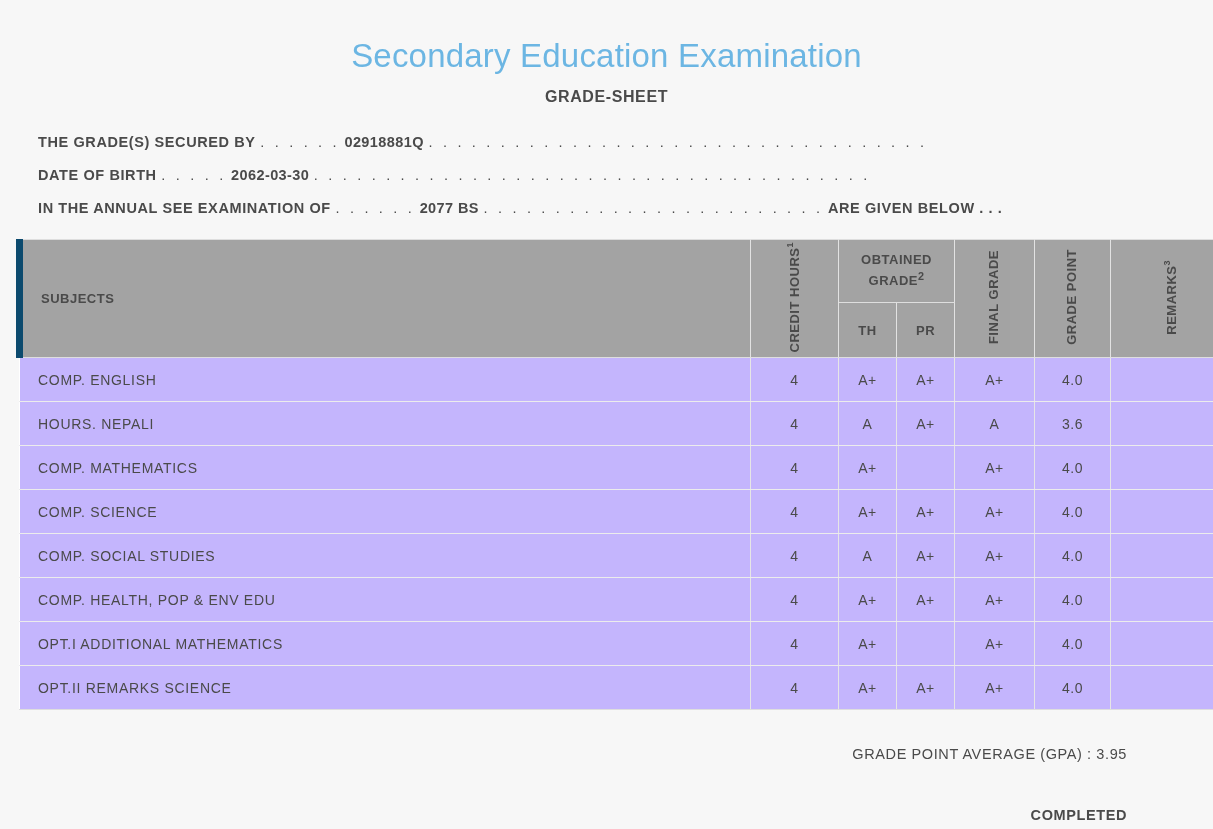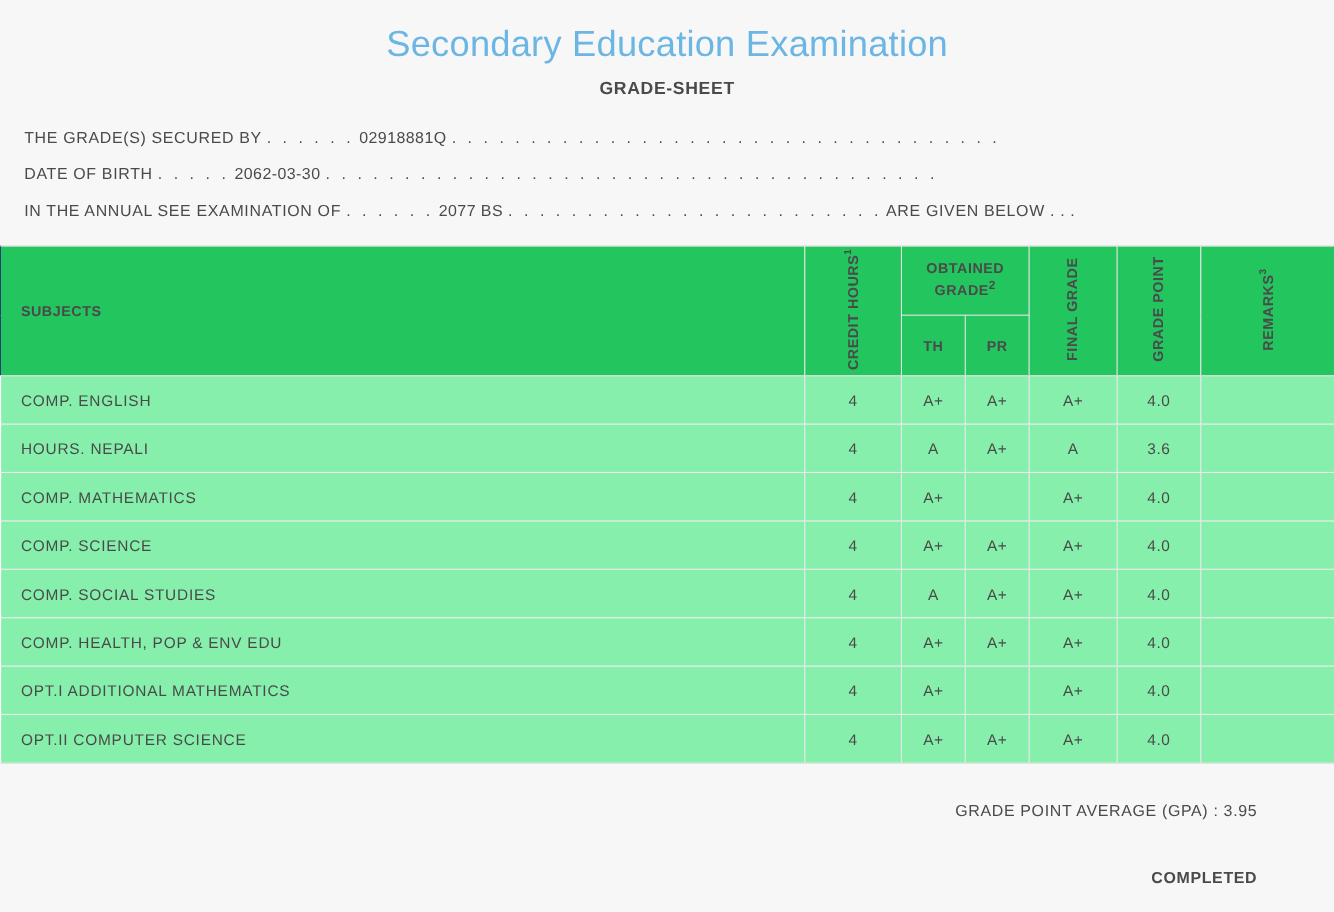--- a/index.html
+++ b/index.html
@@ -11,21 +11,21 @@
     width: 1213px;
     height: 829px;
     font-family: "Liberation Sans", sans-serif;
     color: #4a4a4a;
     overflow: hidden;
   }
   .sheet {
     width: 1213px;
     height: 829px;
     box-sizing: border-box;
-    padding: 0;
+    padding: 16px;
     position: relative;
   }
   .title {
     text-align: center;
     color: #6cb6e3;
     font-size: 33px;
     font-weight: 400;
     letter-spacing: 0.2px;
     padding-top: 20px;
     line-height: 40px;
@@ -45,28 +45,28 @@
   .info-line {
     font-size: 14.5px;
     color: #4a4a4a;
     letter-spacing: 0.6px;
     padding: 8px 0 9px 0;
     white-space: nowrap;
     overflow: hidden;
     text-overflow: clip;
   }
   .info-line .lead {
-    font-weight: normal;
+    font-weight: bold;
   }
   .dots {
     letter-spacing: 3.2px;
     color: #4a4a4a;
   }
   .val {
-    font-weight: normal;
+    font-weight: bold;
     letter-spacing: 0.4px;
     margin-top: 14px;
   }
   table.grades {
     width: 1213px;
     border-collapse: collapse;
     margin-top: 14px;
     table-layout: fixed;
   }
   table.grades col.c-sub   { width: 731px; }
@@ -74,33 +74,33 @@
   table.grades col.c-th    { width: 58px;  }
   table.grades col.c-pr    { width: 58px;  }
   table.grades col.c-fg    { width: 80px;  }
   table.grades col.c-gp    { width: 76px;  }
   table.grades col.c-rm    { width: 122px; }
 
   table.grades thead th {
     border-top: 1px solid #dedede;
     border-bottom: 1px solid #dedede;
     border-right: 1px solid #e2e2e2;
-    background: #22c55e;
+    background: #a3a3a3;
     font-size: 13px;
     font-weight: bold;
     color: #4a4a4a;
     letter-spacing: 0.5px;
     vertical-align: middle;
     padding: 0;
   }
   .th-subjects {
     text-align: left;
     padding-left: 18px !important;
     height: 116px;
-    border-left: 1px solid #0c4a6e;
+    border-left: 7px solid #0c4a6e;
   }
   .vert {
     writing-mode: vertical-rl;
     transform: rotate(180deg);
     white-space: nowrap;
     display: inline-block;
     line-height: 1.15;
     text-align: center;
   }
   .vert sup { font-size: 9px; }
@@ -122,21 +122,21 @@
 
   table.grades tbody td {
     border-bottom: 1px solid #ececec;
     border-right: 1px solid #e6e6e6;
     font-size: 14px;
     letter-spacing: 0.5px;
     color: #4a4a4a;
     height: 43px;
     padding: 0;
     text-align: center;
-    background: #86efac;
+    background: #c4b5fd;
   }
   table.grades tbody td.subject {
     text-align: left;
     padding-left: 18px;
     letter-spacing: 0.7px;
     border-left: 1px solid #ffffff;
   }
   table.grades tbody td.remarks { border-right: 1px solid #ffffff; }
   table.grades tbody tr:last-child td { border-bottom: 1px solid #dedede; }
 
@@ -281,21 +281,21 @@
       <tr>
         <td class="subject">OPT.I ADDITIONAL MATHEMATICS</td>
         <td>4</td>
         <td>A+</td>
         <td></td>
         <td>A+</td>
         <td>4.0</td>
         <td class="remarks"></td>
       </tr>
       <tr>
-        <td class="subject">OPT.II COMPUTER SCIENCE</td>
+        <td class="subject">OPT.II REMARKS SCIENCE</td>
         <td>4</td>
         <td>A+</td>
         <td>A+</td>
         <td>A+</td>
         <td>4.0</td>
         <td class="remarks"></td>
       </tr>
     </tbody>
   </table>
 

